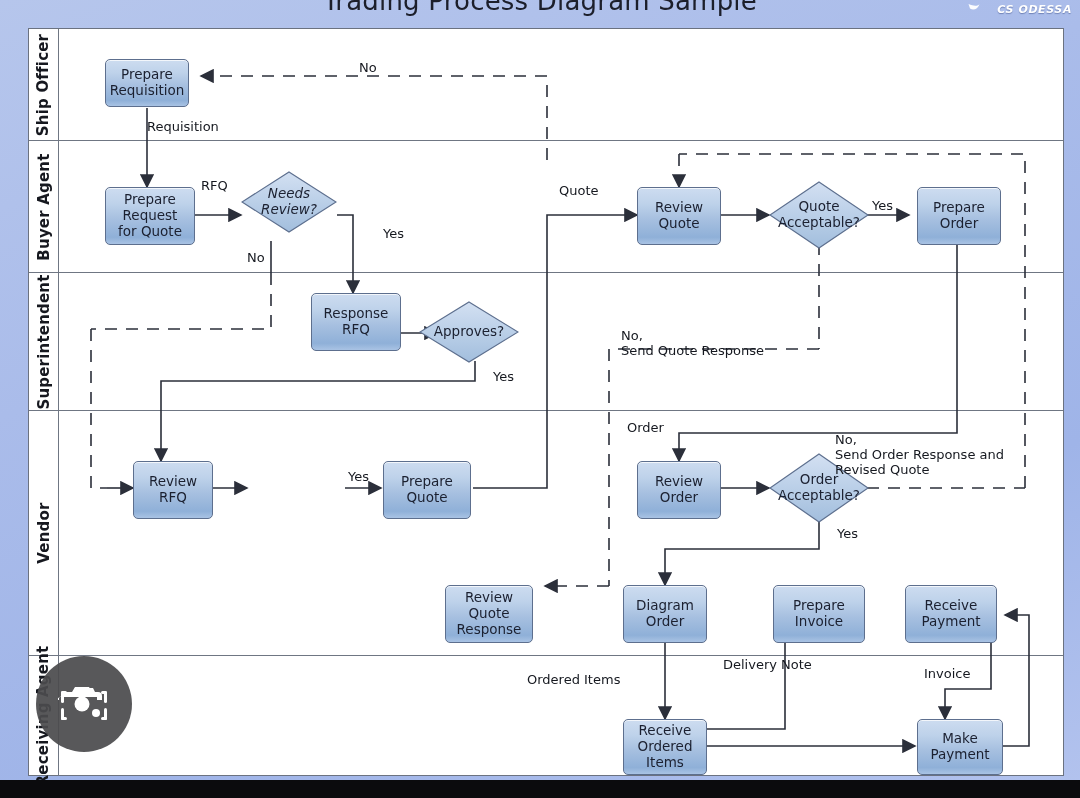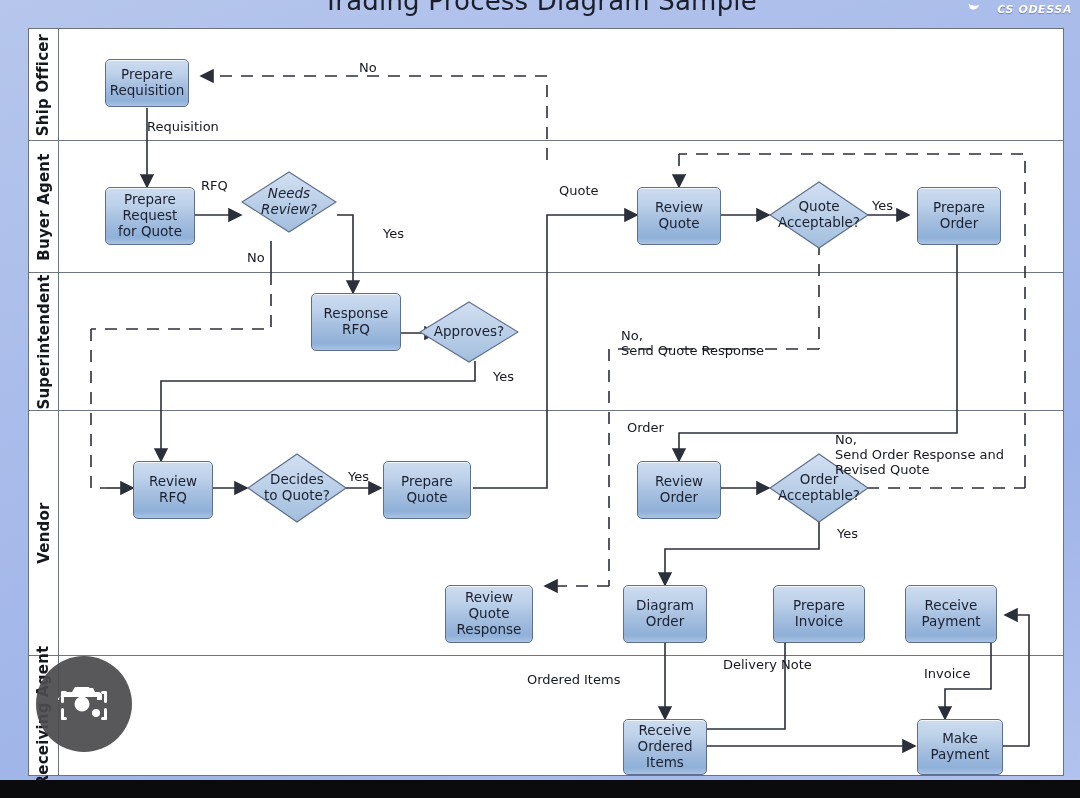--- a/index.html
+++ b/index.html
@@ -349,27 +349,20 @@
     <div class="edge-label" style="left:464px;top:341px;">Yes</div>
 
     <div class="edge-label" style="left:592px;top:300px;white-space:pre-line;">No,
 Send Quote Response</div>
 
     <div class="node proc" style="left:104px;top:432px;width:80px;height:58px;">
       <span style="white-space:pre-line;">Review
 RFQ</span>
     </div>
 
-    <div class="node dec" style="left:218px;top:424px;width:100px;height:70px;">
-      <svg class="dshape" viewBox="0 0 100 70">
-        <polygon points="50,1 99,35 50,69 1,35" fill="url(#g1)" stroke="#5d6f8e" stroke-width="1.2"></polygon>
-      </svg>
-      <span class="dlabel" style="white-space:pre-line;">Decides
-to Quote?</span>
-    </div>
     <div class="edge-label" style="left:319px;top:441px;">Yes</div>
 
     <div class="node proc" style="left:354px;top:432px;width:88px;height:58px;">
       <span style="white-space:pre-line;">Prepare
 Quote</span>
     </div>
 
     <div class="edge-label" style="left:598px;top:392px;">Order</div>
 
     <div class="node proc" style="left:608px;top:432px;width:84px;height:58px;">

